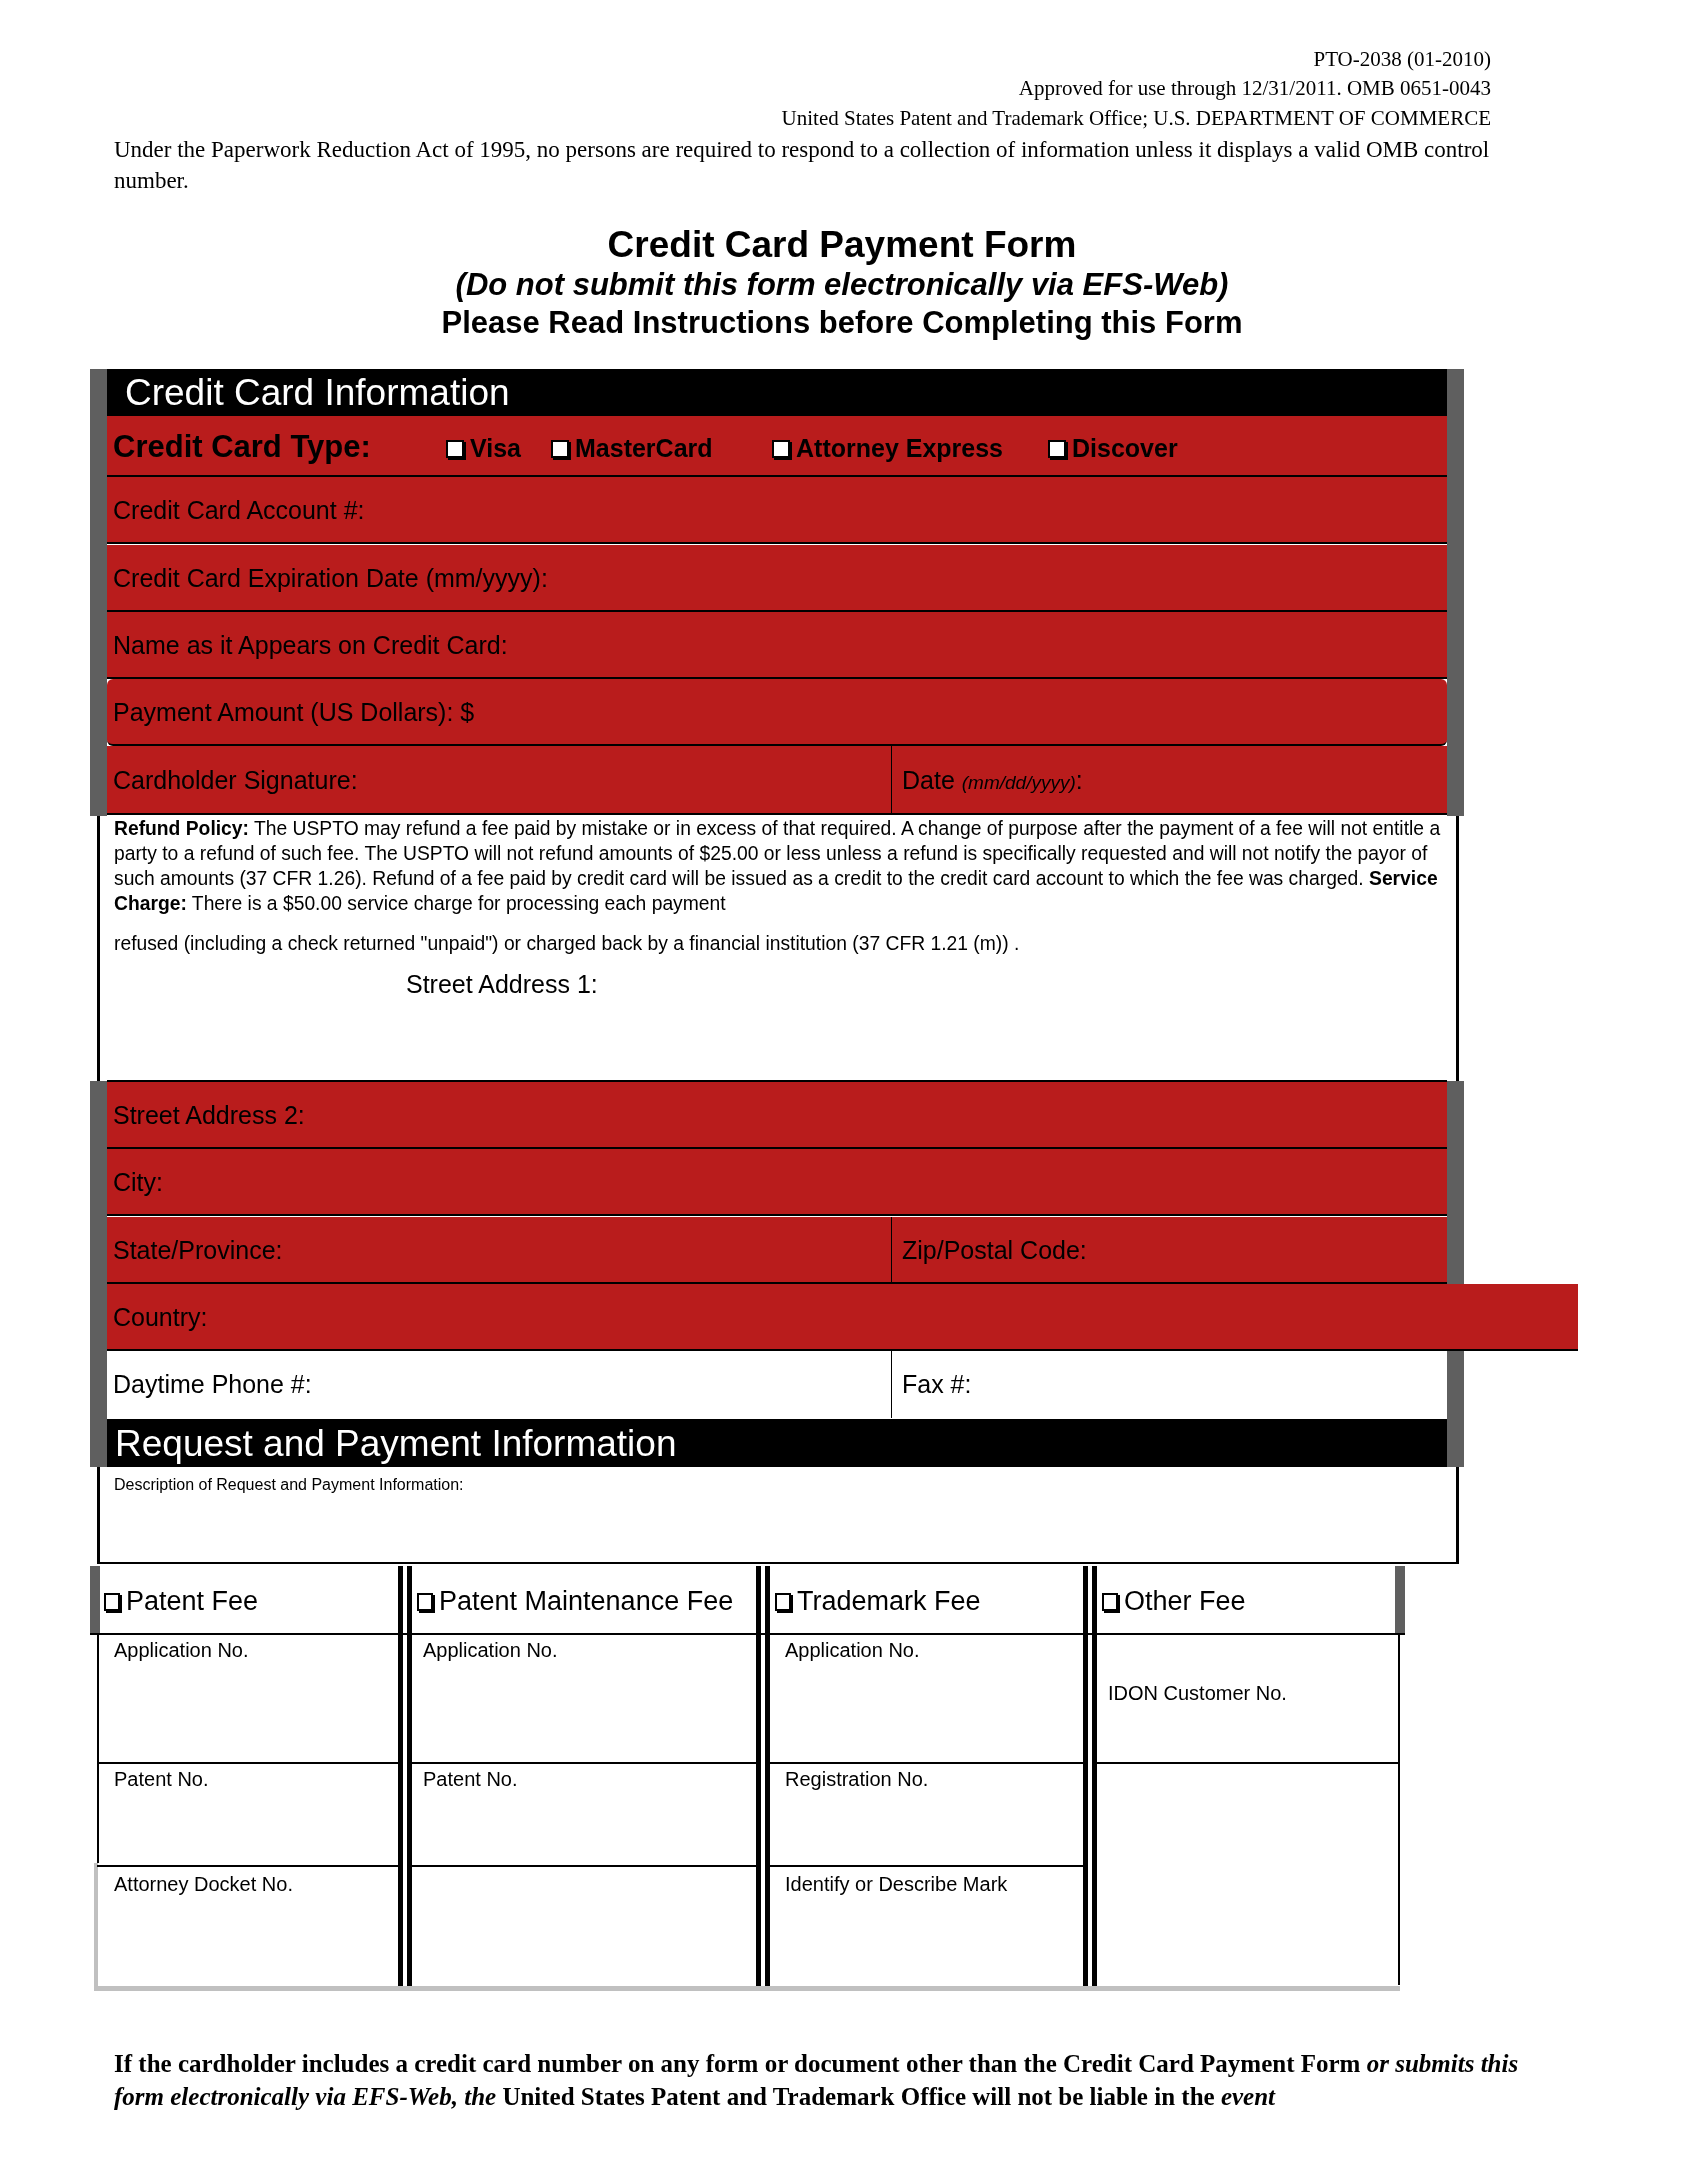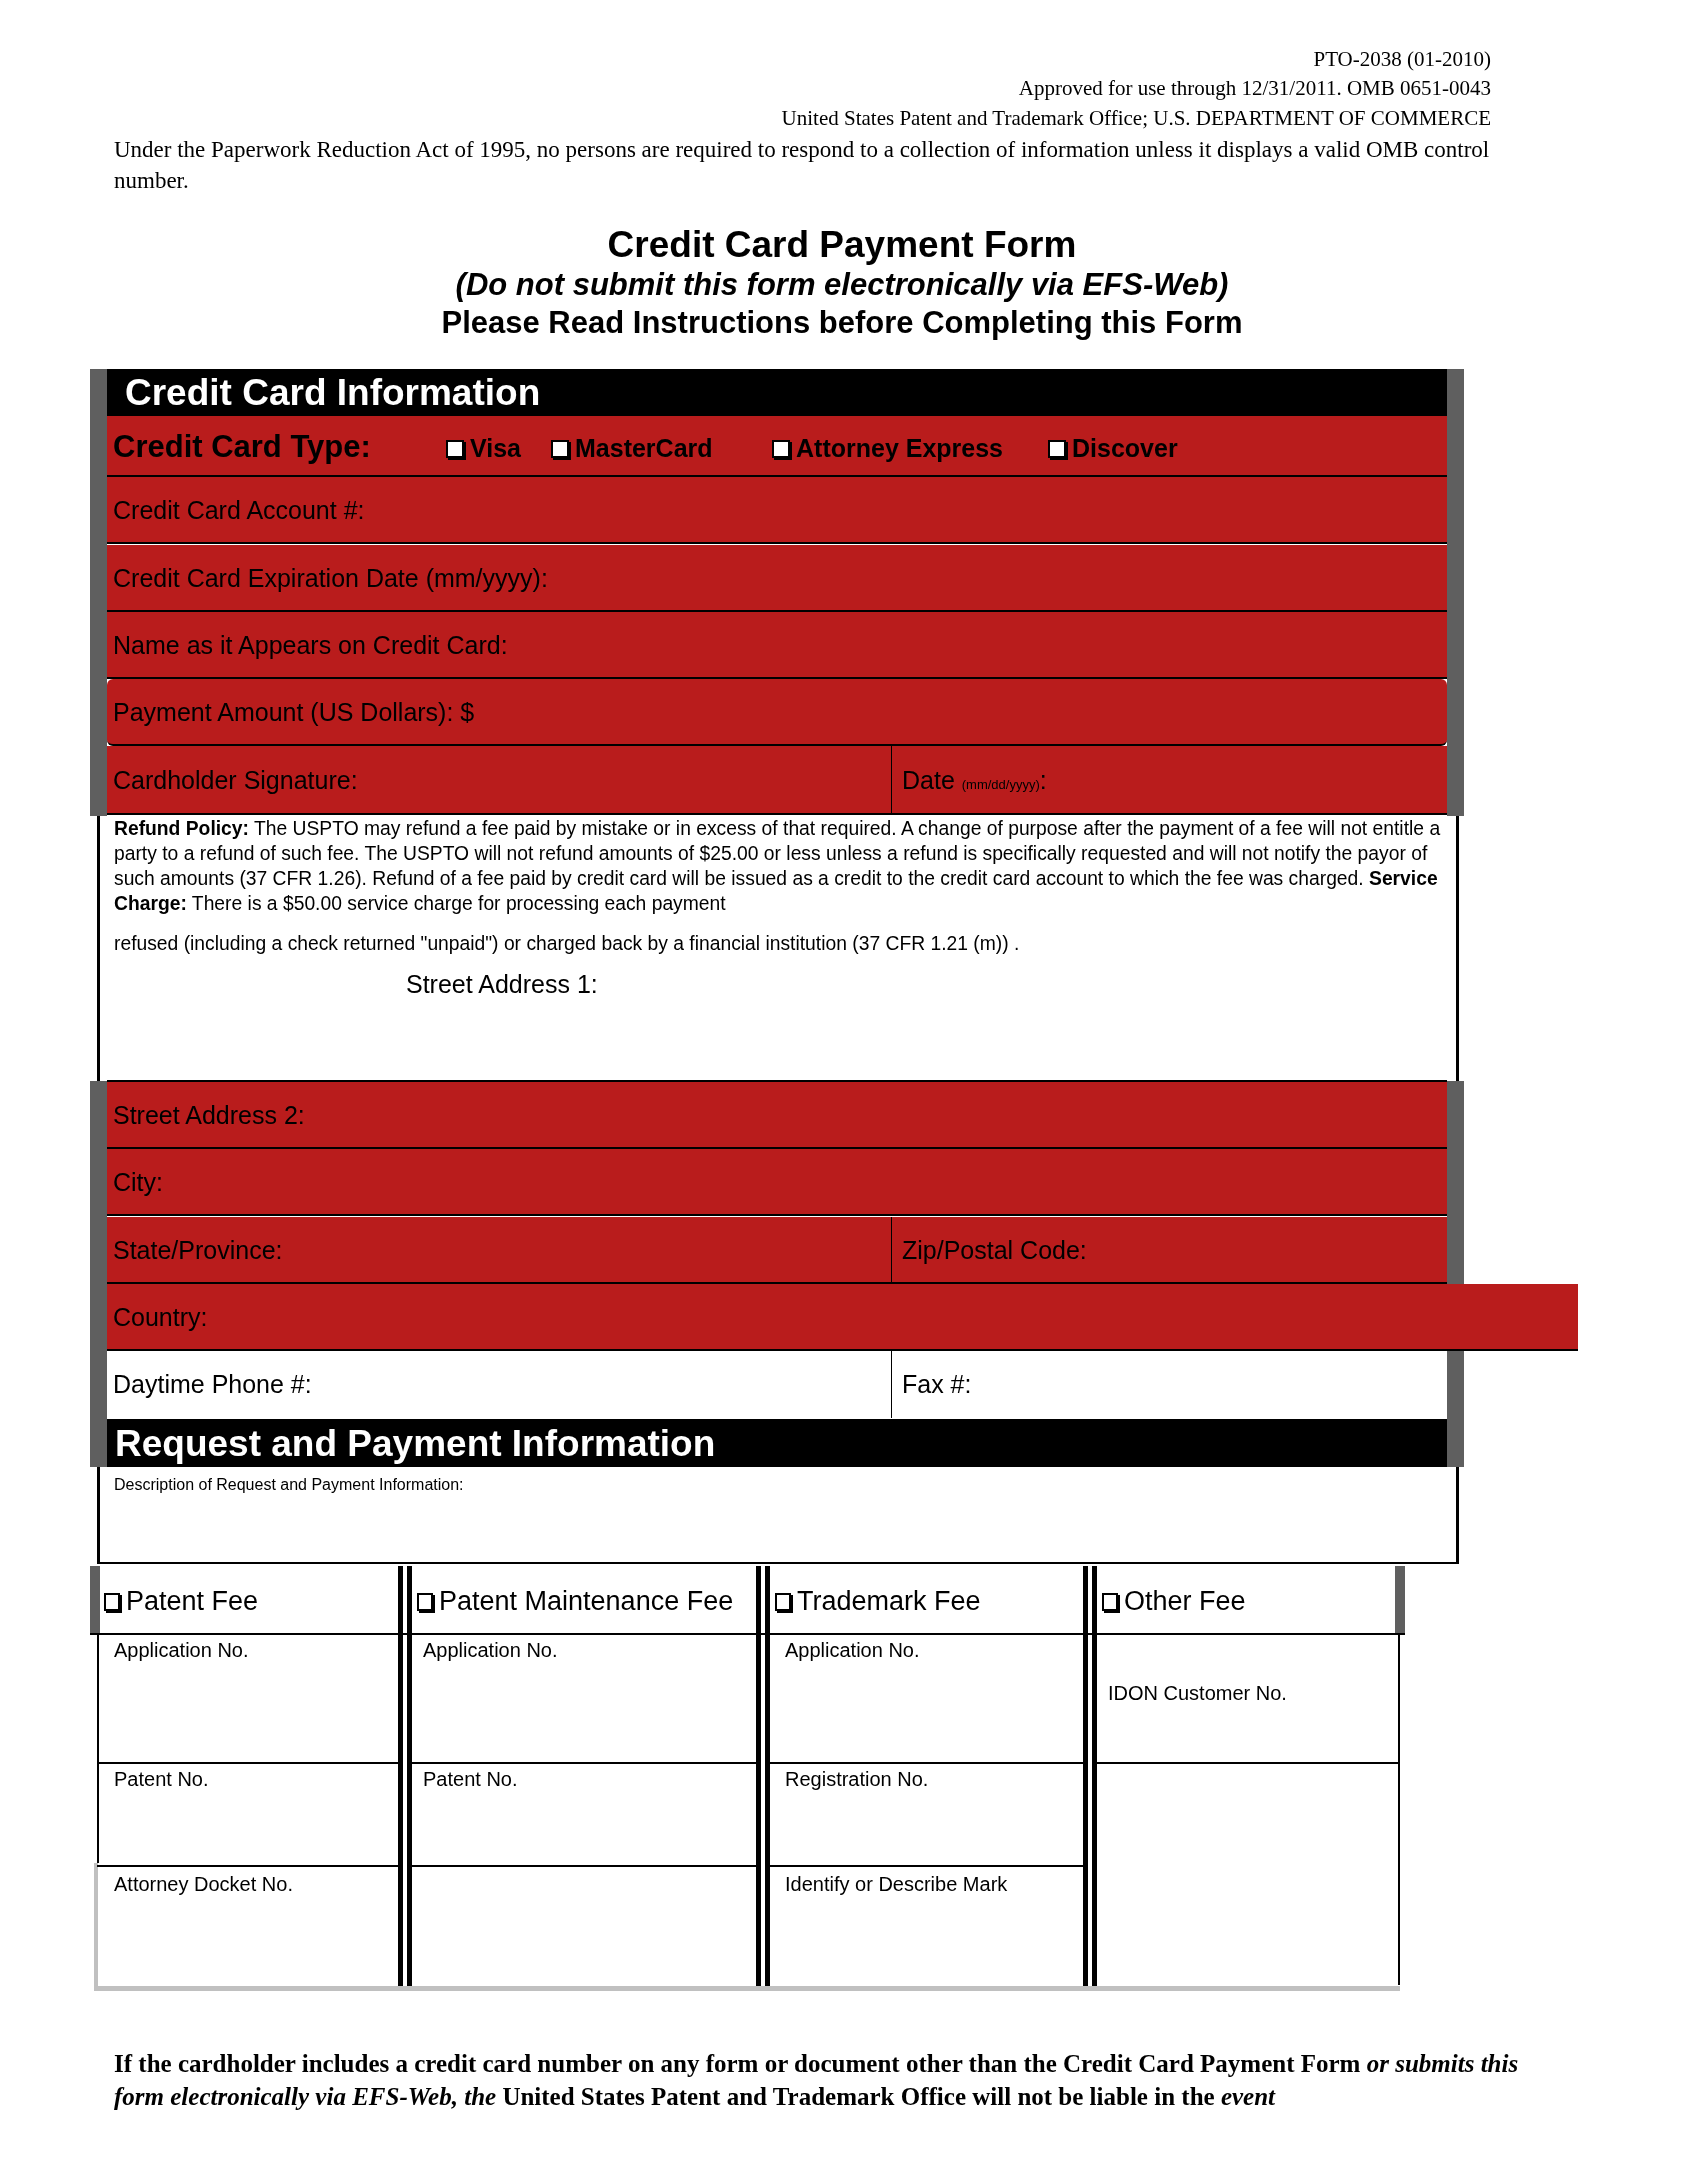--- a/index.html
+++ b/index.html
@@ -7,21 +7,21 @@
   .abs { position: absolute; }
   .serif { font-family: "Liberation Serif", "DejaVu Serif", serif; }
   .sans { font-family: "Liberation Sans", "DejaVu Sans", sans-serif; }
 
   .hdr-line { right: 193px; text-align: right; font-size: 21px; line-height: 26px; white-space: nowrap; }
   .pra { left: 114px; width: 1436px; font-size: 23px; line-height: 31px; }
 
   .title { left: 0; width: 1684px; text-align: center; font-weight: bold; }
 
   .gray-bar { background: #5f5f5f; }
-  .black-bar { background: #000; color: #fff; font-weight: bold; }
+  .black-bar { background: #000; color: #fff; font-weight: normal; }
   .row { border-bottom: 2px solid #000; background: #b91c1c; box-sizing: border-box; }
   .lbl { font-size: 25px; line-height: 28px; }
   .small-lbl { font-size: 20px; line-height: 22px; }
   .vline { background: #000; }
   .cb { display: inline-block; width: 18px; height: 18px; border: 2px solid #000; box-sizing: border-box;
         box-shadow: 2px 2px 0 #000; vertical-align: -1px; margin-right: 6px; background:#fff; }
   .cb-sm { width: 16px; height: 18px; }
   .policy { font-size: 19.3px; line-height: 25px; }
   .foot { left: 114px; width: 1445px; font-size: 25px; line-height: 33px; font-weight: bold; }
 </style>
@@ -61,21 +61,21 @@
 </div>
 <div class="abs row sans" style="left:107px; top:679px; width:1340px; height:67px;border-radius:6px;">
   <span class="abs lbl" style="left:6px; top:19px;">Payment Amount (US Dollars): $</span>
 </div>
 <div class="abs row sans" style="left:107px; top:746px; width:1340px; height:69px;">
   <div class="abs" style="left:0; top:0; width:784px; height:67px;">
     <span class="abs lbl" style="left:6px; top:20px;">Cardholder Signature:</span>
   </div>
   <div class="abs vline" style="left:784px; top:0; width:1px; height:67px;"></div>
   <div class="abs" style="left:785px; top:0; width:555px; height:67px;">
-    <span class="abs lbl" style="left:10px; top:20px; white-space:nowrap;"><span>Date</span> <span style="font-size:13px;">(mm/dd/yyyy)</span><span>:</span></span>
+    <span class="abs lbl" style="left:10px; top:20px; white-space:nowrap;"><span>Date</span> <span style="font-size:19px;font-style:italic;">(mm/dd/yyyy)</span><span>:</span></span>
   </div>
 </div>
 
 <div class="abs" style="left:97px; top:816px; width:3px; height:265px; background:#000;"></div>
 <div class="abs" style="left:1456px; top:816px; width:3px; height:265px; background:#000;"></div>
 <div class="abs sans policy" style="left:114px; top:816px; width:1337px;">
   <b>Refund Policy:</b><span> The USPTO may refund a fee paid by mistake or in excess of that required. A change of purpose after the payment of a fee will not entitle a party to a refund of such fee. The USPTO will not refund amounts of $25.00 or less unless a refund is specifically requested and will not notify the payor of such amounts (37 CFR 1.26). Refund of a fee paid by credit card will be issued as a credit to the credit card account to which the fee was charged.</span><b> Service Charge:</b><span> There is a $50.00 service charge for processing each payment</span>
 </div>
 <div class="abs sans policy" style="left:114px; top:931px; width:1337px;">refused (including a check returned "unpaid") or charged back by a financial institution (37 CFR 1.21 (m)) .</div>
 <div class="abs sans lbl" style="left:406px; top:970px;">Street Address 1:</div>

